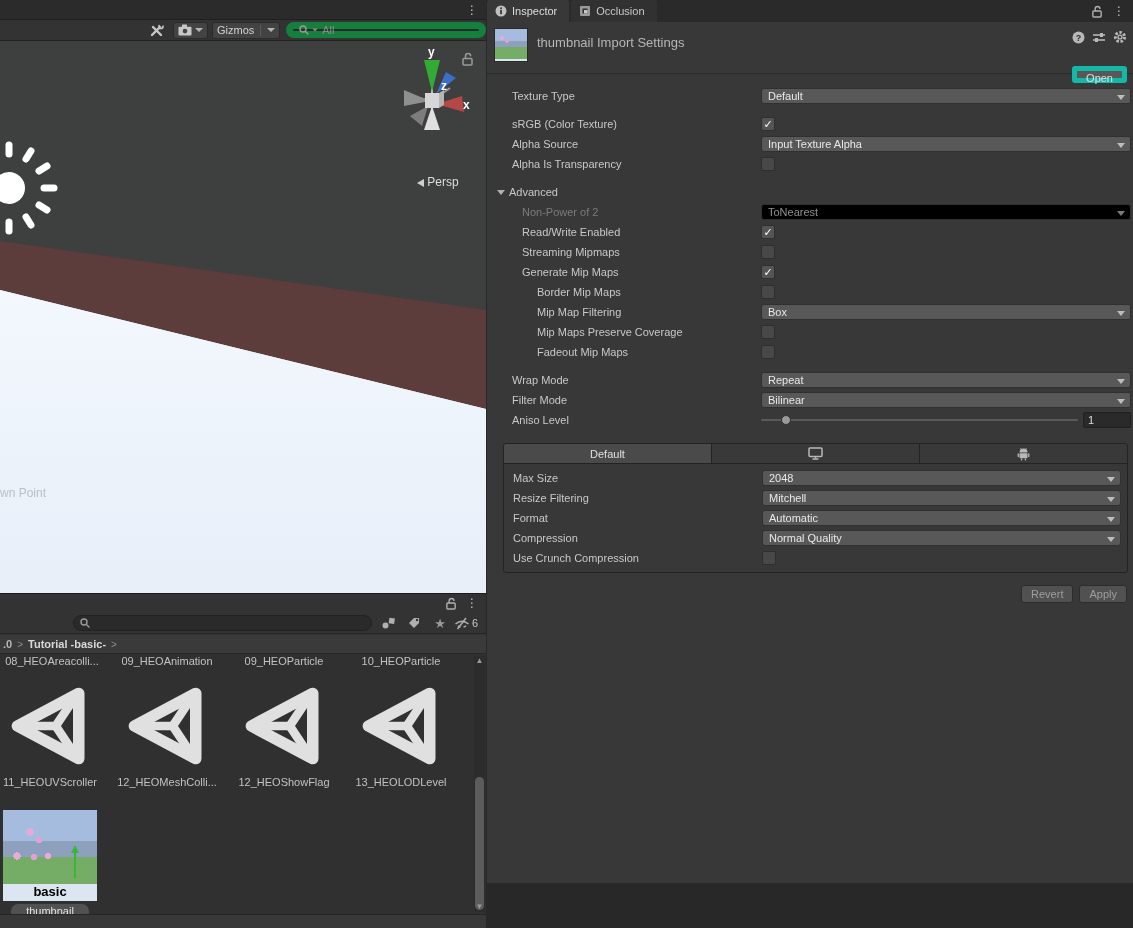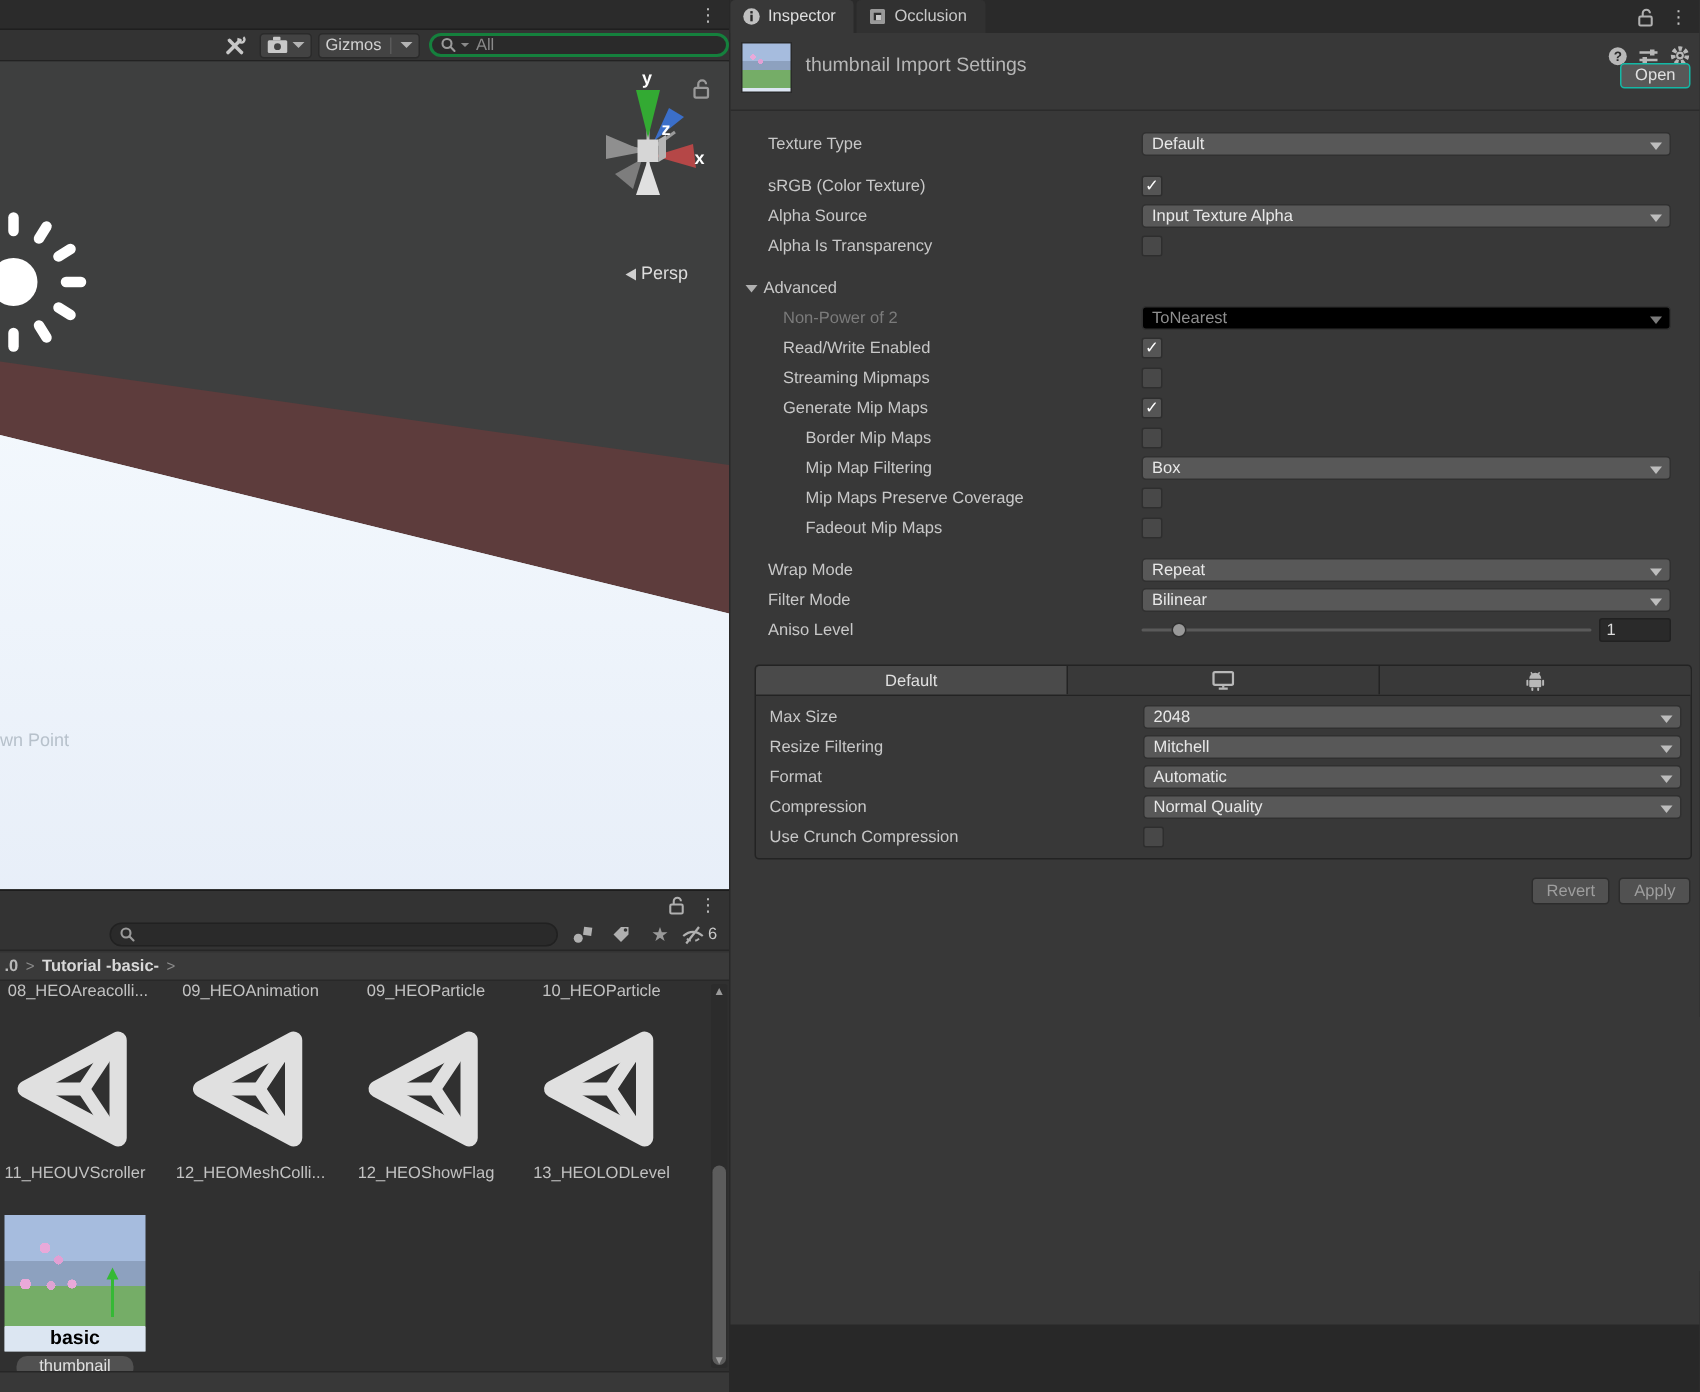--- a/index.html
+++ b/index.html
@@ -12,21 +12,21 @@
 
   #scene-tabbar { position:absolute; left:0; top:0; width:486px; height:20px; background:#2b2b2b; border-bottom:1px solid #1f1f1f; }
   .kebab { color:#c0c0c0; font-size:12px; line-height:1; cursor:default; }
   .kebab::before { content:"⋮"; }
 
   #scene-toolbar { position:absolute; left:0; top:20px; width:486px; height:21px; background:#333333; border-bottom:1px solid #222222; display:flex; align-items:center; }
   .tb-btn { height:17px; display:flex; align-items:center; gap:3px; padding:0 4px; border-radius:3px; background:#434343; margin-left:4px; border:1px solid #2a2a2a; color:#d2d2d2; }
   .tb-btn.flat { background:transparent; border-color:transparent; }
   .caret-down { width:0; height:0; border-left:4px solid transparent; border-right:4px solid transparent; border-top:4px solid #b4b4b4; display:inline-block; }
   .mini-sep { width:1px; height:11px; background:#5a5a5a; margin:0 3px; }
-  #scene-search { height:16px; width:201px; margin-left:6px; background:#2a2a2a; border:2px solid #15803d; border-radius:8px; display:flex; align-items:center; padding:0 5px; }
+  #scene-search { height:16px; width:201px; margin-left:6px; background:#2a2a2a; border:7px solid #15803d; border-radius:8px; display:flex; align-items:center; padding:0 5px; }
   #scene-search input { flex:1; background:transparent; border:none; outline:none; color:#cfcfcf; font-size:11px; font-family:inherit; }
   #scene-search input::placeholder { color:#8a8a8a; }
 
   #scene-view { position:absolute; left:0; top:41px; width:486px; height:552px; background:#3e3f3f; overflow:hidden; }
   #spawn-label { position:absolute; left:0px; top:445px; color:#b7c1cb; font-size:12px;text-align:right; }
   #persp-label { position:absolute; left:398px; top:134px; width:80px; text-align:center; color:#dddddd; font-size:12px; }
   #persp-label .wedge { display:inline-block; width:0; height:0; border-top:4px solid transparent; border-bottom:4px solid transparent; border-right:7px solid #cfcfcf; margin-right:3px; vertical-align:-1px; }
 
   
   #project { position:absolute; left:0; top:593px; width:486px; height:335px; background:#333333; border-top:1px solid #1c1c1c; }
@@ -70,24 +70,24 @@
   #insp-tab-icons { margin-left:auto; display:flex; align-items:center; gap:10px; padding-right:8px; height:100%; }
   #insp-header { position:absolute; left:0; top:22px; width:100%; height:52px; border-bottom:1px solid #2b2b2b; }
   #insp-thumb { position:absolute; left:7px; top:6px; width:34px; height:34px;
      background:linear-gradient(#a6bcde 0 38%, #8da1bf 38% 55%, #75ad67 55% 90%, #dce6f2 90% 100%);
      box-shadow:inset 0 0 0 1px #2a2a2a; }
   #insp-thumb::after { content:""; position:absolute; left:4px; top:7px; width:12px; height:10px;
      background:radial-gradient(circle 3px at 4px 3px,#e9a9d9 60%,transparent 61%),
                 radial-gradient(circle 3px at 9px 6px,#e2a0d4 60%,transparent 61%); }
   #insp-title { position:absolute; left:50px; top:13px; color:#b6b6b6; font-size:13px; }
   #insp-header-icons { position:absolute; right:6px; top:8px; display:flex; gap:7px; align-items:center; }
-  #open-btn { position:absolute; right:6px; top:20px; height:17px; padding:0 9px; background:#585858; border:1px solid #14b8a6; border-radius:3px; color:#e0e0e0; line-height:15px; }
+  #open-btn { position:absolute; right:6px; top:44px; height:17px; padding:0 9px; background:#585858; border:5px solid #14b8a6; border-radius:3px; color:#e0e0e0; line-height:15px; }
 
   #insp-body { position:absolute; left:0; top:86px; width:100%; }
-  .irow { display:flex; align-items:center; height:20px; padding-right:19px; }
+  .irow { display:flex; align-items:center; height:20px; padding-right:2px; }
   .gap8 { height:8px; } .gap13 { height:13px; }
   .ilabel { width:274px; padding-left:25px; color:#c8c8c8; white-space:nowrap; overflow:hidden; }
   .ind1 { padding-left:35px; } .ind2 { padding-left:50px; }
   .foldout { padding-left:10px; display:flex; align-items:center; gap:4px; color:#c8c8c8; }
   .tri { width:0; height:0; border-left:4px solid transparent; border-right:4px solid transparent; border-top:5px solid #b0b0b0; display:inline-block; }
   .dropdown { flex:1; height:16px; background:#585858; border:1px solid #303030; border-radius:3px; position:relative; display:flex; align-items:center; padding:0 18px 0 6px; color:#e8e8e8; }
   .dropdown .dcaret { position:absolute; right:5px; top:6px; width:0; height:0; border-left:4px solid transparent; border-right:4px solid transparent; border-top:5px solid #bdbdbd; }
   .disabled .ilabel { color:#7b7b7b; }
   .disabled .dropdown { background:#000000; color:#8f8f8f; }
   .disabled .dropdown .dcaret { border-top-color:#7a7a7a; }

